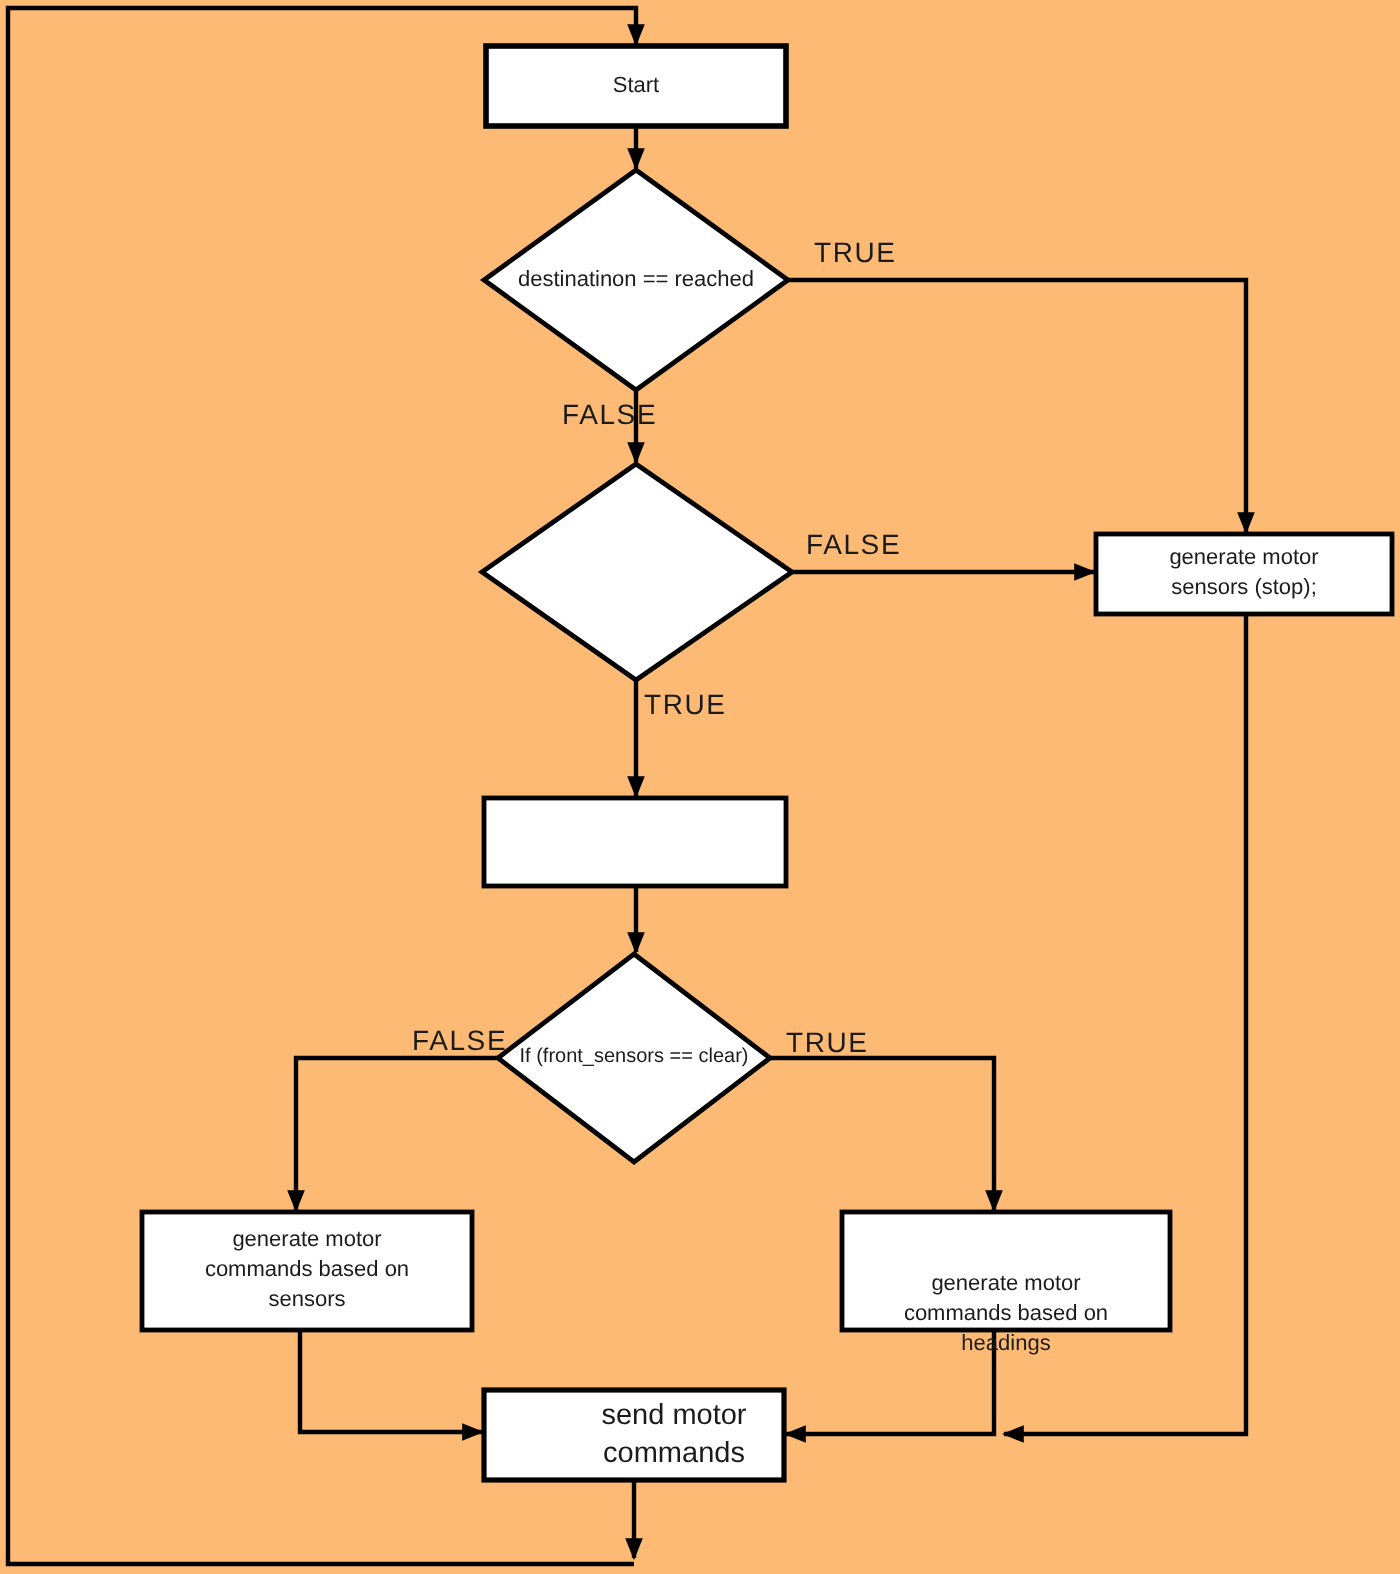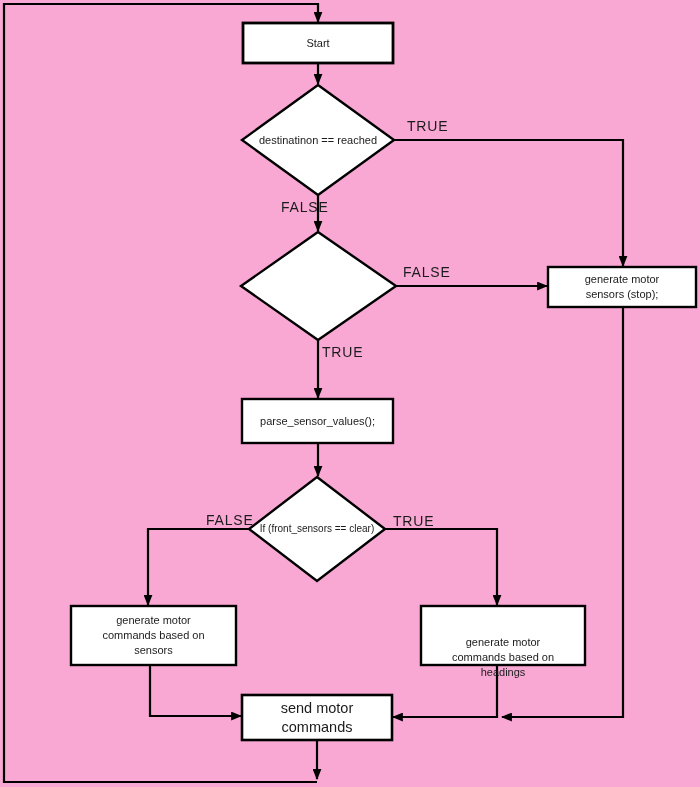--- a/index.html
+++ b/index.html
@@ -1,17 +1,17 @@
 <!DOCTYPE html>
 <html><head>
 <meta charset="utf-8">
 <style>
   html,body{margin:0;padding:0;background:#ffffff;}
   #stage{
-    position:relative;width:700px;height:787px;background:#f9a8d4;
+    position:relative;width:700px;height:787px;background:#fdba74;
     font-family:"Liberation Sans", sans-serif;overflow:hidden;
   }
   #wires{position:absolute;left:0;top:0;width:700px;height:787px;}
   .node-label{
     position:absolute;display:flex;align-items:center;justify-content:center;
     text-align:center;color:#1b1b1b;font-size:11px;line-height:1.35;
     pointer-events:none;
   }
   .node-label .wrap{display:inline-block;text-align:center;}
   .nowrap{white-space:nowrap;}
@@ -69,37 +69,34 @@
 
   <div class="node-label" style="left:242px;top:85px;width:152px;height:110px;">
     <span class="wrap nowrap">destinatinon == reached</span>
   </div>
 
 
   <div class="node-label" style="left:548px;top:267px;width:148px;height:40px;">
     <span class="wrap" style="width:104px;">generate motor sensors (stop);</span>
   </div>
 
-  <div class="node-label" style="left:242px;top:399px;width:151px;height:44px;">
-    <span class="wrap nowrap">parse_sensor_values();</span>
-  </div>
 
   <div class="node-label small-font" style="left:249px;top:477px;width:136px;height:104px;">
     <span class="wrap nowrap">If (front_sensors == clear)</span>
   </div>
 
   <div class="node-label" style="left:71px;top:606px;width:165px;height:59px;">
     <span class="wrap" style="width:112px;">generate motor commands based on sensors</span>
   </div>
 
   <div class="node-label" style="left:421px;top:628px;width:164px;height:59px;">
     <span class="wrap" style="width:112px;">generate motor commands based on headings</span>
   </div>
 
-  <div class="node-label send-font" style="left:242px;top:695px;width:150px;height:45px;">
+  <div class="node-label send-font" style="left:242px;top:695px;width:150px;height:45px;padding-left:20px;">
     <span class="wrap" style="width:92px;">send motor commands</span>
   </div>
 
   <div class="edge-label" style="left:407px;top:118px;">TRUE</div>
 
   <div class="edge-label" style="left:281px;top:199px;">FALSE</div>
 
   <div class="edge-label" style="left:403px;top:264px;">FALSE</div>
 
   <div class="edge-label" style="left:322px;top:344px;">TRUE</div>

